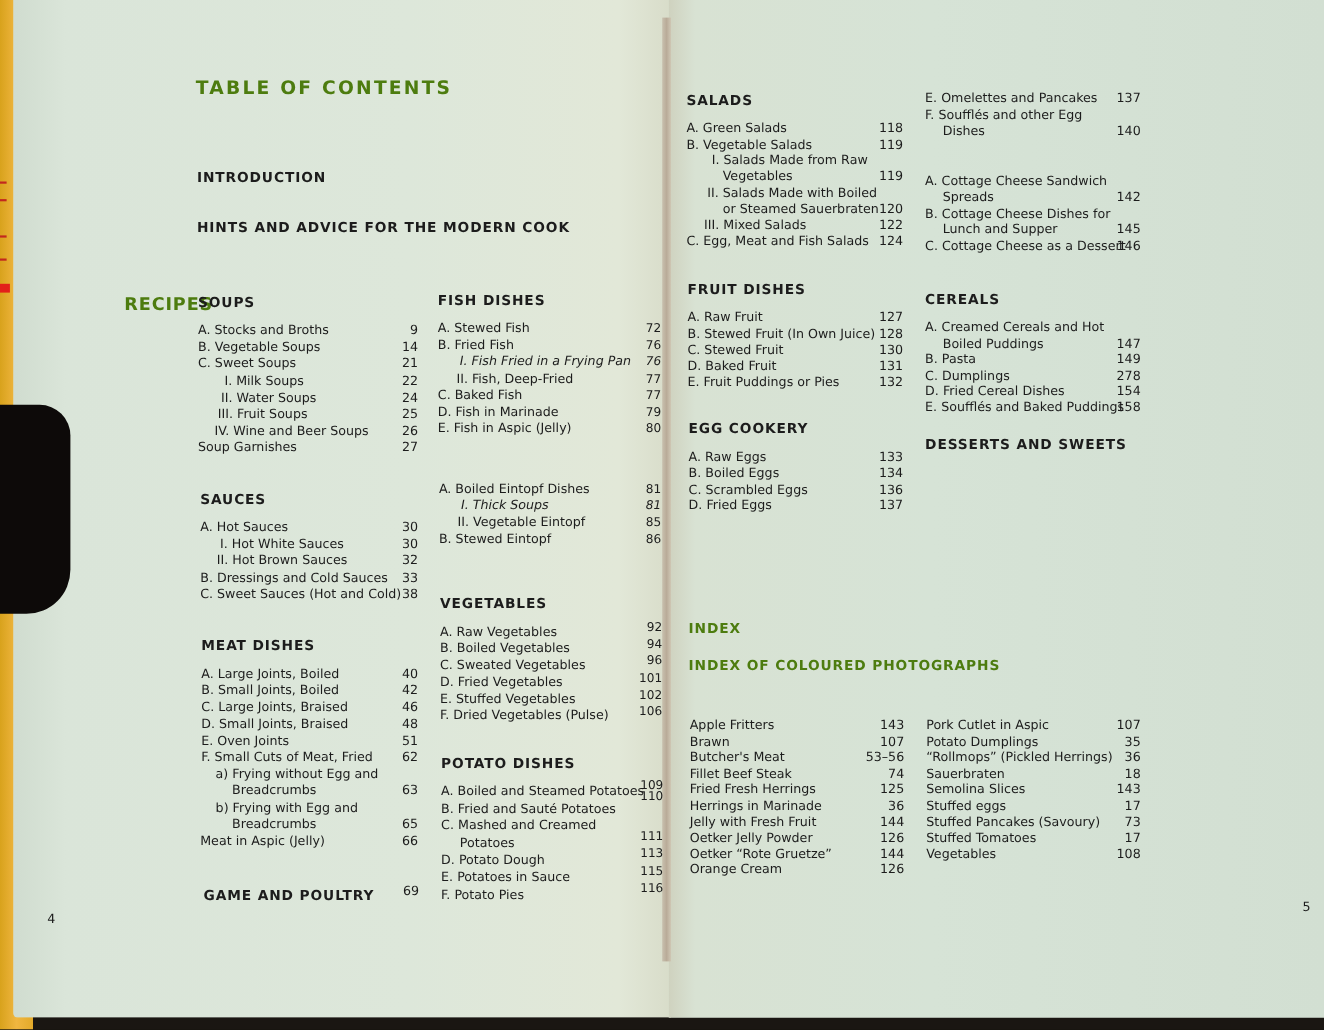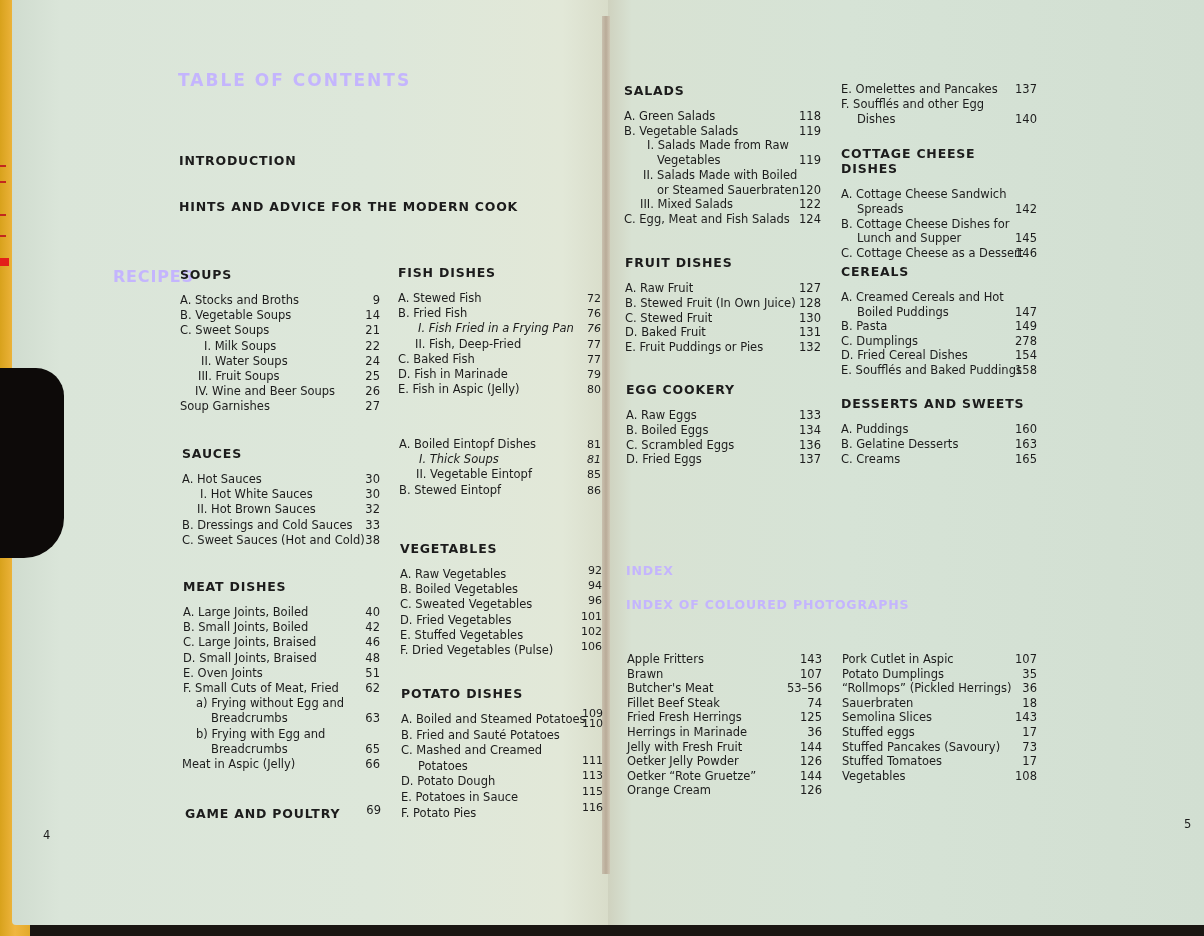--- a/index.html
+++ b/index.html
@@ -24,21 +24,21 @@
     background-image: linear-gradient(90deg, #cfd2bf 0%, #d8e2d3 4%, #d6e3d6 40%, #d2dfd2 100%); }
   .gutter-shadow { position: absolute; left: 602px; top: 16px; width: 8px; height: 858px;
     background: linear-gradient(90deg, #c8c0ae, #b9ab98, #cfc7b4); }
 
   .thumb {
     position: absolute; left: 0; top: 368px; width: 64px; height: 190px;
     background: #0d0a09; border-radius: 0 28px 40px 0;
   }
 
   .abs { position: absolute; }
-  .red { color: #c4b5fd; }
+  .red { color: #4d7c0f; }
   .title { font-size: 17px; letter-spacing: 2px; font-weight: bold; }
   .h { font-size: 12.5px; font-weight: bold; letter-spacing: 0.8px; }
   .toc { font-size: 11.5px; line-height: 15.2px; }
   .row { position: relative; white-space: nowrap; }
   .row .pg { position: absolute; right: 0; top: 0; }
   .ind1 { padding-left: 20px; font-style: italic; }
   .ind2 { padding-left: 18px; }
   .cont { padding-left: 20px; }
   .pn { font-size: 11px; }
 </style>
@@ -193,21 +193,20 @@
   </div>
 </div>
 
 <div class="abs toc" style="left:841px;top:82px;width:196px;line-height:14.8px">
   <div class="row"><span>E. Omelettes and Pancakes</span><span class="pg">137</span></div>
   <div class="row"><span>F. Soufflés and other Egg</span><span class="pg"></span></div>
   <div class="row" style="padding-left:16px"><span>Dishes</span><span class="pg">140</span></div>
 </div>
 
 <div class="abs" style="left:841px;top:146px;width:196px">
-  <div class="h">COTTAGE CHEESE DISHES</div>
   <div class="toc" style="margin-top:11px;line-height:14.8px">
     <div class="row"><span>A. Cottage Cheese Sandwich</span><span class="pg"></span></div>
     <div class="row" style="padding-left:16px"><span>Spreads</span><span class="pg">142</span></div>
     <div class="row"><span>B. Cottage Cheese Dishes for</span><span class="pg"></span></div>
     <div class="row" style="padding-left:16px"><span>Lunch and Supper</span><span class="pg">145</span></div>
     <div class="row"><span>C. Cottage Cheese as a Dessert</span><span class="pg">146</span></div>
   </div>
 </div>
 
 <div class="abs" style="left:841px;top:264px;width:196px">
@@ -217,25 +216,20 @@
     <div class="row" style="padding-left:16px"><span>Boiled Puddings</span><span class="pg">147</span></div>
     <div class="row"><span>B. Pasta</span><span class="pg">149</span></div>
     <div class="row"><span>C. Dumplings</span><span class="pg">278</span></div>
     <div class="row"><span>D. Fried Cereal Dishes</span><span class="pg">154</span></div>
     <div class="row"><span>E. Soufflés and Baked Puddings</span><span class="pg">158</span></div>
   </div>
 </div>
 
 <div class="abs" style="left:841px;top:396px;width:196px">
   <div class="h">DESSERTS AND SWEETS</div>
-  <div class="toc" style="margin-top:11px;line-height:14.8px">
-    <div class="row"><span>A. Puddings</span><span class="pg">160</span></div>
-    <div class="row"><span>B. Gelatine Desserts</span><span class="pg">163</span></div>
-    <div class="row"><span>C. Creams</span><span class="pg">165</span></div>
-  </div>
 </div>
 
 <div class="abs h red" style="left:626px;top:563px">INDEX</div>
 <div class="abs h red" style="left:626px;top:597px">INDEX OF COLOURED PHOTOGRAPHS</div>
 
 <div class="abs toc" style="left:627px;top:652px;width:195px;line-height:14.6px">
   <div class="row"><span>Apple Fritters</span><span class="pg">143</span></div>
   <div class="row"><span>Brawn</span><span class="pg">107</span></div>
   <div class="row"><span>Butcher's Meat</span><span class="pg">53–56</span></div>
   <div class="row"><span>Fillet Beef Steak</span><span class="pg">74</span></div>

